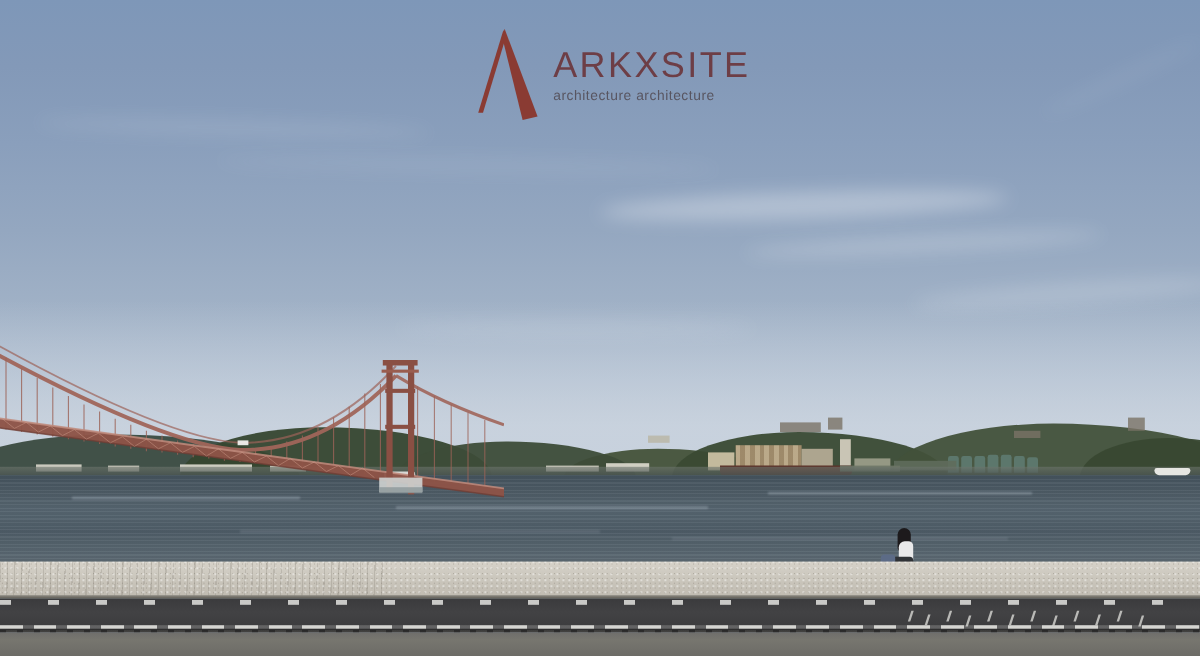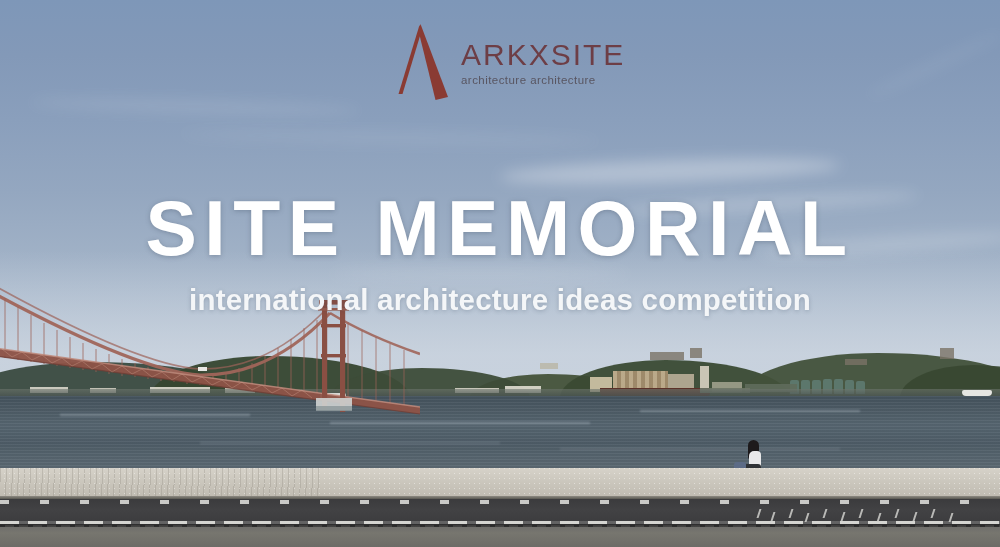--- a/index.html
+++ b/index.html
@@ -478,18 +478,14 @@
       <path d="M24.5 3 L3.5 72 L7.5 72 L26.5 9 Z" fill="#8a3b33"></path>
 
       <path d="M25.5 2 L53 75 L40.5 78 L23.5 9 Z" fill="#8a3b33"></path>
     </svg>
     <div class="logo-text">
       <div class="logo-word">ARKXSITE</div>
       <div class="logo-sub">architecture architecture</div>
     </div>
   </div>
 
-  <div class="headline-block">
-    <h1 class="headline">SITE MEMORIAL</h1>
-    <p class="subheadline">international architecture ideas competition</p>
-  </div>
 
 </div>
 
 </body></html>

